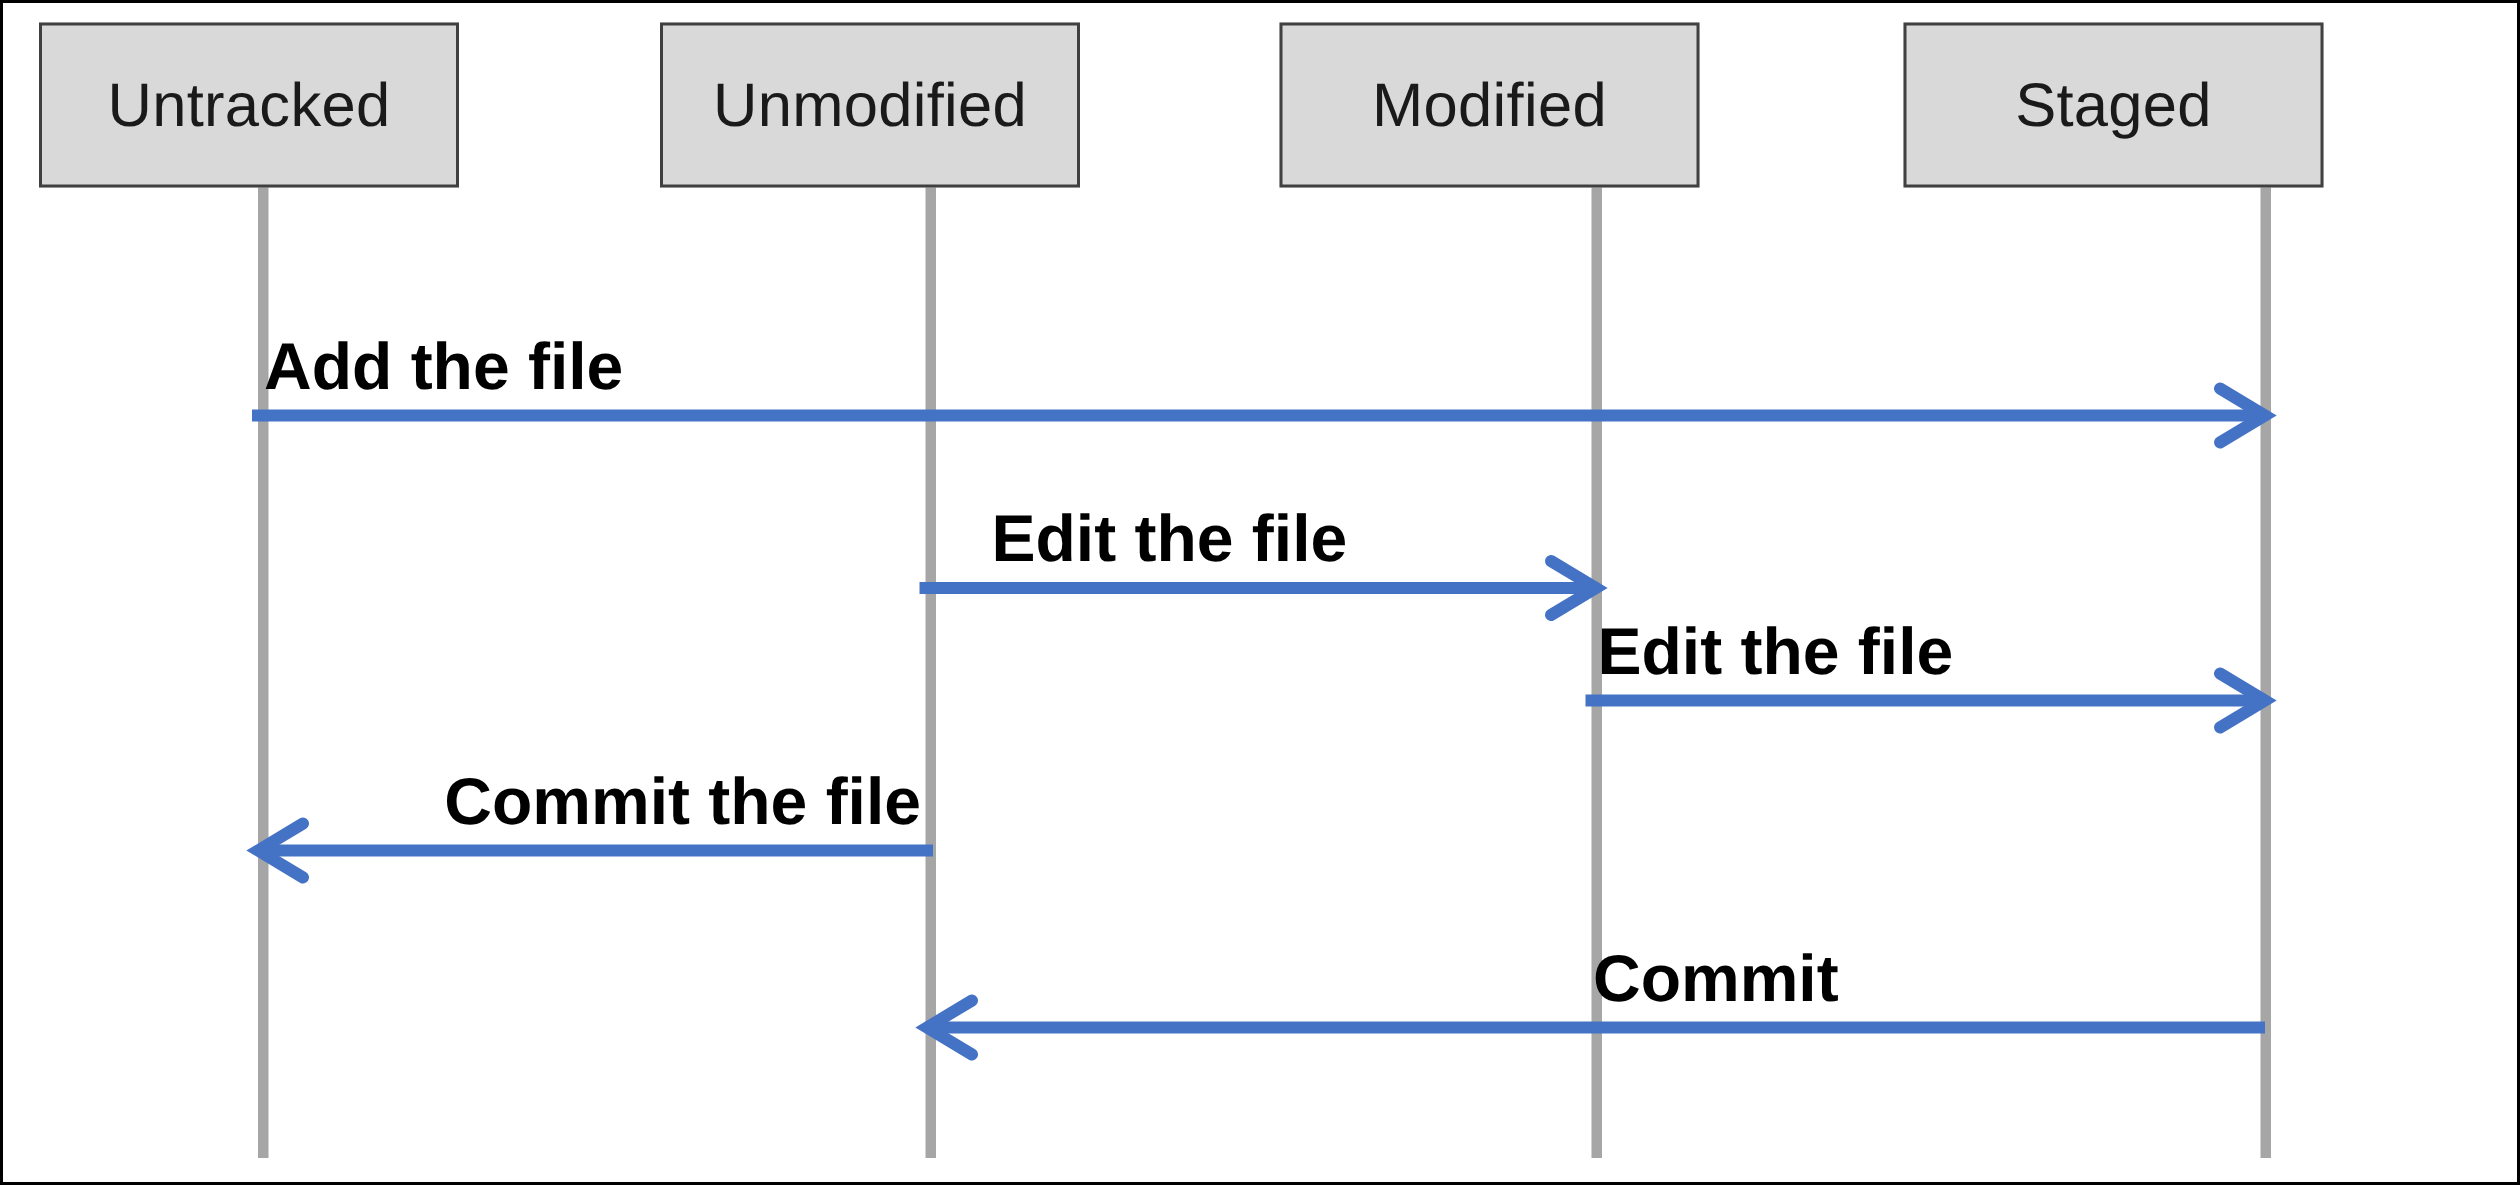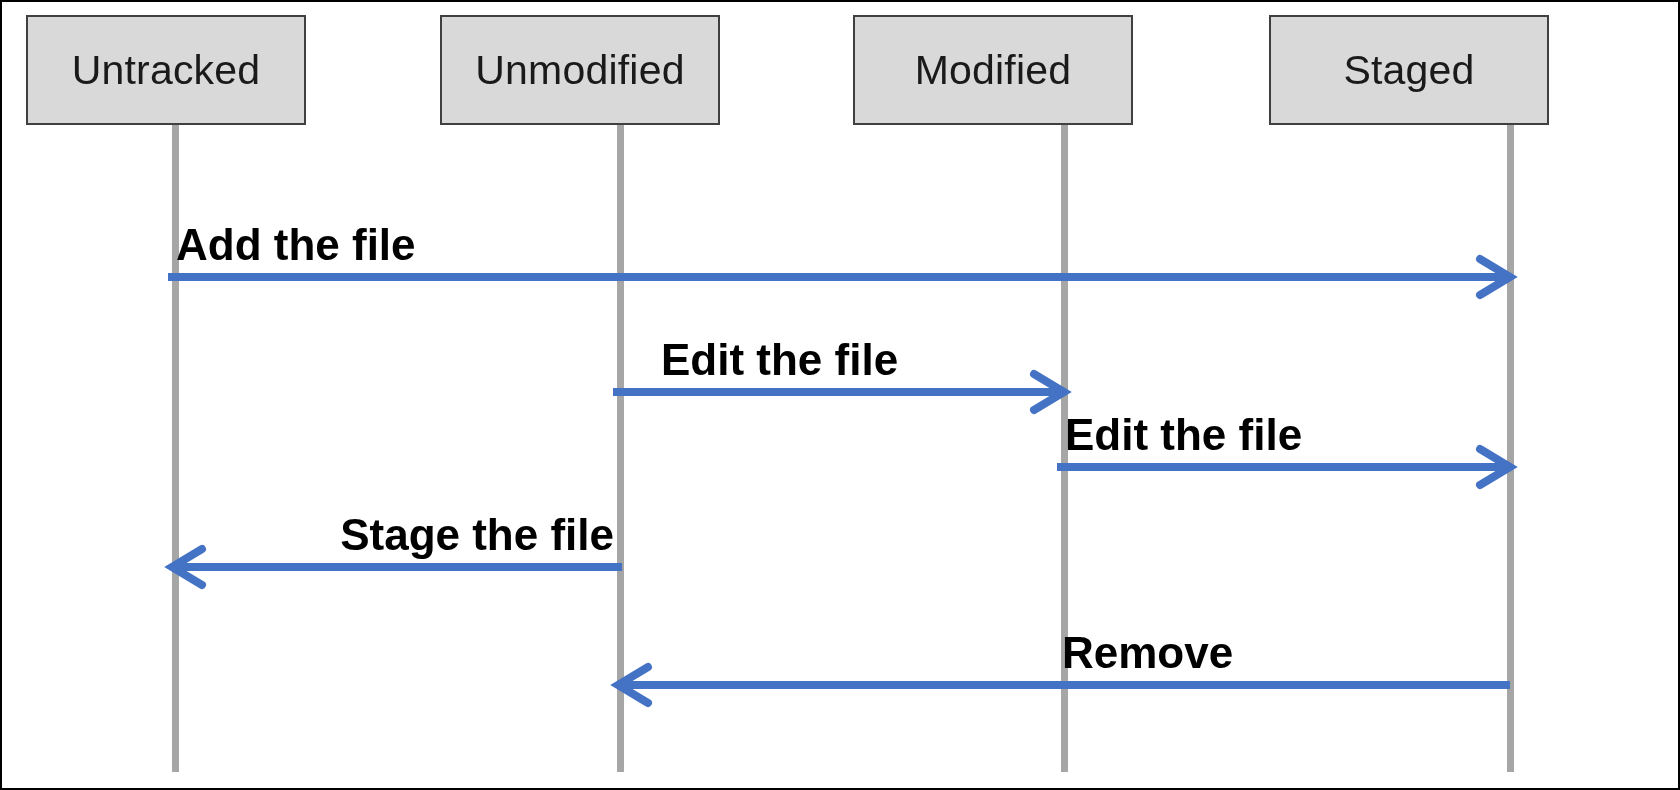--- a/index.html
+++ b/index.html
@@ -110,28 +110,28 @@
 
   <div class="message" style="left:1055px; top:465px; width:457px;">
     <span class="message-label label-left" style="top:-54px; left:8px;">Edit the file</span>
     <svg width="457" height="36" viewBox="0 0 457 36" style="position:absolute; top:-18px; left:0;">
       <line x1="0" y1="18" x2="453" y2="18" stroke="#4472C4" stroke-width="8"></line>
       <polyline points="423,0 453,18 423,36" fill="none" stroke="#4472C4" stroke-width="8" stroke-linecap="round" stroke-linejoin="miter"></polyline>
     </svg>
   </div>
 
   <div class="message" style="left:168px; top:565px; width:452px;">
-    <span class="message-label label-right" style="top:-54px; right:8px;">Stage the file</span>
+    <span class="message-label label-right" style="top:-54px; right:8px;">Commit the file</span>
     <svg width="452" height="36" viewBox="0 0 452 36" style="position:absolute; top:-18px; left:0;">
       <line x1="2" y1="18" x2="452" y2="18" stroke="#4472C4" stroke-width="8"></line>
       <polyline points="32,0 2,18 32,36" fill="none" stroke="#4472C4" stroke-width="8" stroke-linecap="round" stroke-linejoin="miter"></polyline>
     </svg>
   </div>
 
   <div class="message" style="left:614px; top:683px; width:896px;">
-    <span class="message-label label-left" style="top:-54px; left:446px;">Remove</span>
+    <span class="message-label label-left" style="top:-54px; left:446px;">Commit</span>
     <svg width="896" height="36" viewBox="0 0 896 36" style="position:absolute; top:-18px; left:0;">
       <line x1="2" y1="18" x2="894" y2="18" stroke="#4472C4" stroke-width="8"></line>
       <polyline points="32,0 2,18 32,36" fill="none" stroke="#4472C4" stroke-width="8" stroke-linecap="round" stroke-linejoin="miter"></polyline>
     </svg>
   </div>
 
 </div>
 
 </body></html>

